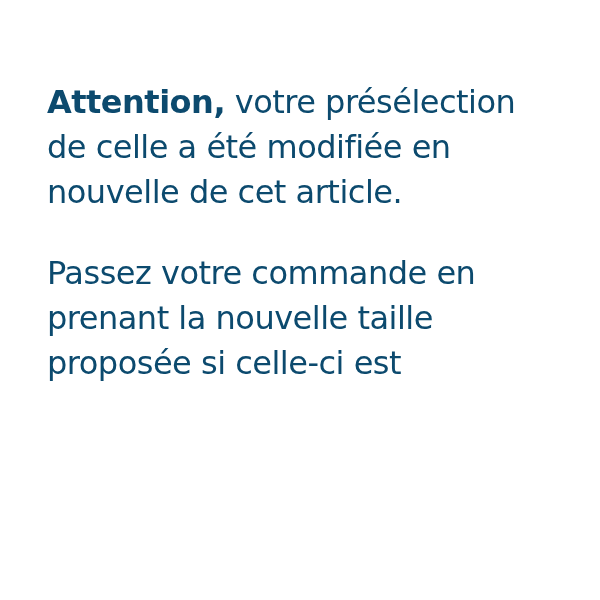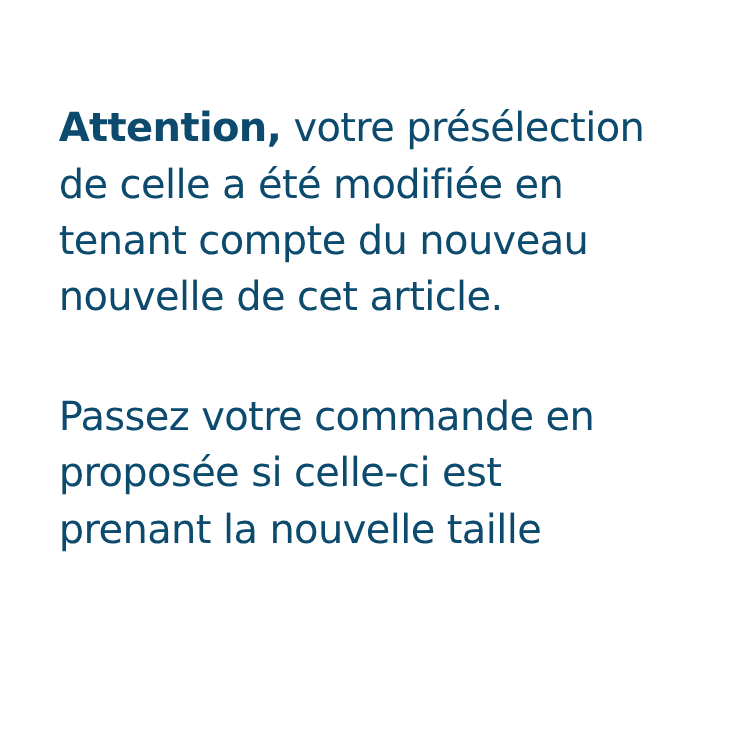--- a/index.html
+++ b/index.html
@@ -20,37 +20,36 @@
     font-size: 32px;
     line-height: 45px;
     font-weight: 400;
     letter-spacing: -0.5px;
   }
   .paragraph {
     margin: 0;
     padding: 0;
   }
   .paragraph + .paragraph {
-    margin-top: 51px;
+    margin-top: 36px;
   }
   .line {
     white-space: nowrap;
   }
   .emphasis {
     font-weight: 700;
   }
 </style>
 </head>
 <body>
 
 <div class="notice">
   <div class="paragraph">
     <div class="line"><span class="emphasis">Attention,</span><span> votre présélection</span></div>
     <div class="line">de celle a été modifiée en</div>
-    <div class="line">tenant compte du nouveau</div>
     <div class="line">nouvelle de cet article.</div>
   </div>
   <div class="paragraph">
     <div class="line">Passez votre commande en</div>
+    <div class="line">prenant la nouvelle taille</div>
     <div class="line">proposée si celle-ci est</div>
-    <div class="line">prenant la nouvelle taille</div>
   </div>
 </div>
 
 </body></html>

